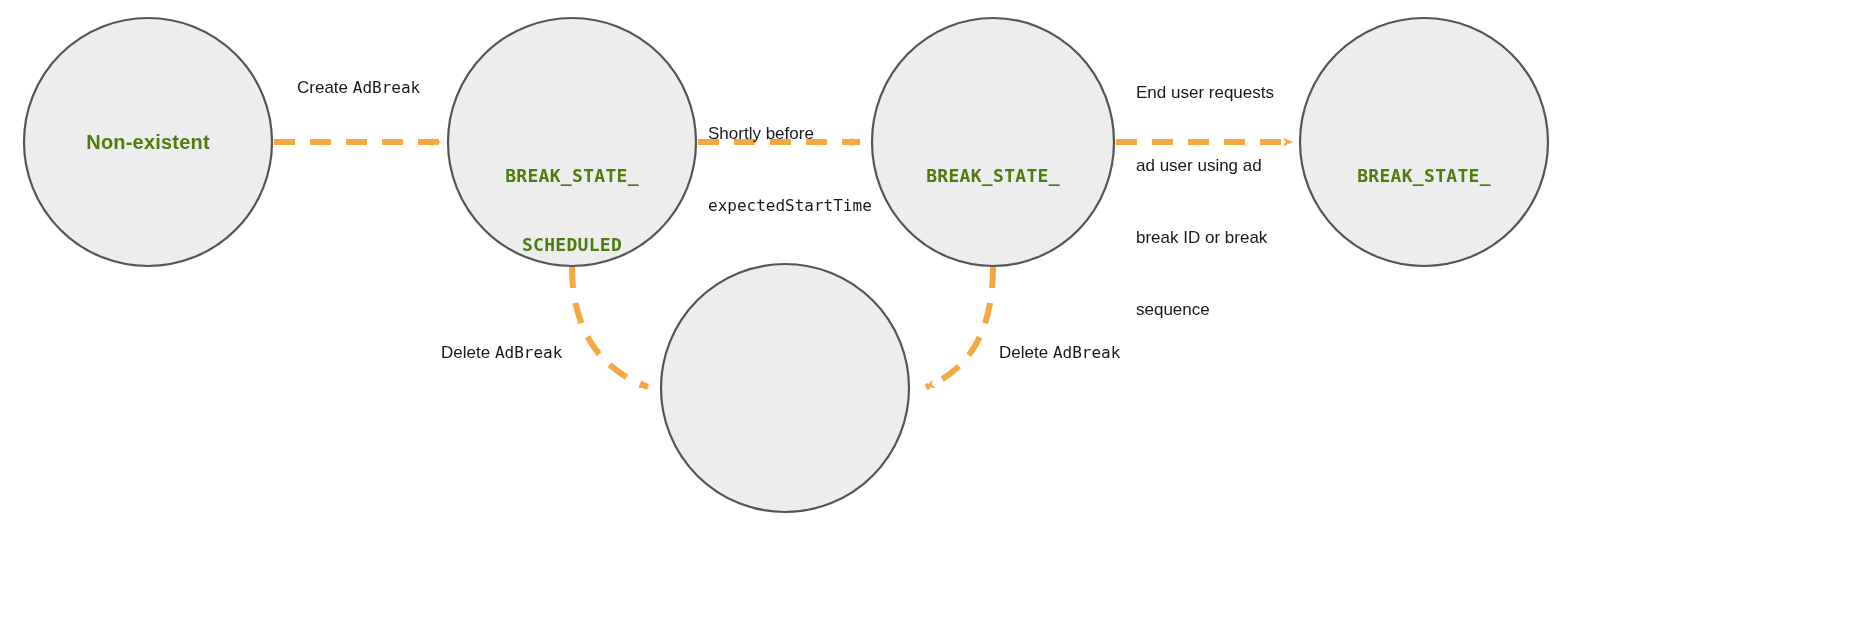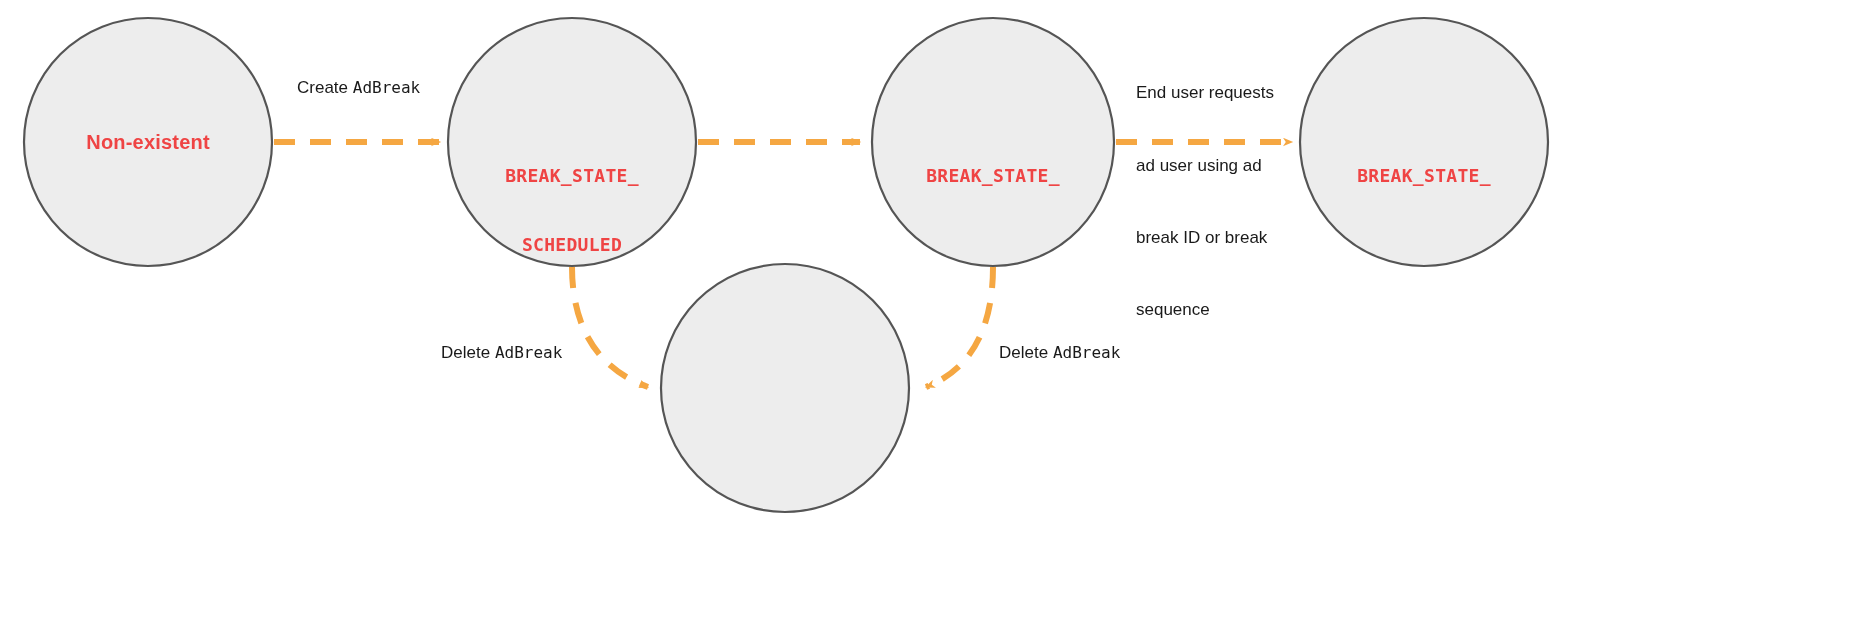--- a/index.html
+++ b/index.html
@@ -26,21 +26,21 @@
     height: 617px;
   }
   .node-ellipse {
     fill: #ededed;
     stroke: #555555;
     stroke-width: 2.2;
   }
   .node-label {
     position: absolute;
     text-align: center;
-    color: #ef4444;
+    color: #4d7c0f;
     font-weight: bold;
     pointer-events: none;
     line-height: 1.28;
     white-space: pre;
   }
   .node-label.sans {
     font-family: "Liberation Sans", sans-serif;
     font-size: 20px;
     letter-spacing: 0.2px;
   }
@@ -109,20 +109,24 @@
     <div>BREAK_STATE_</div>
   </div>
 
   <div class="node-label mono" style="left:1304px; top:118px; width:240px;">
     <div>BREAK_STATE_</div>
   </div>
 
 
   <div class="edge-label sans" style="left:297px; top:76px;"><span class="sans-run">Create </span><span class="mono-run">AdBreak</span></div>
 
+  <div class="edge-label sans" style="left:708px; top:74px;">
+    <div class="sans-run">Shortly before</div>
+    <div class="mono-run">expectedStartTime</div>
+  </div>
 
   <div class="edge-label sans" style="left:1136px; top:33px;">
     <div>End user requests</div>
     <div>ad user using ad</div>
     <div>break ID or break</div>
     <div>sequence</div>
   </div>
 
   <div class="edge-label sans" style="left:441px; top:341px;"><span class="sans-run">Delete </span><span class="mono-run">AdBreak</span></div>
 

